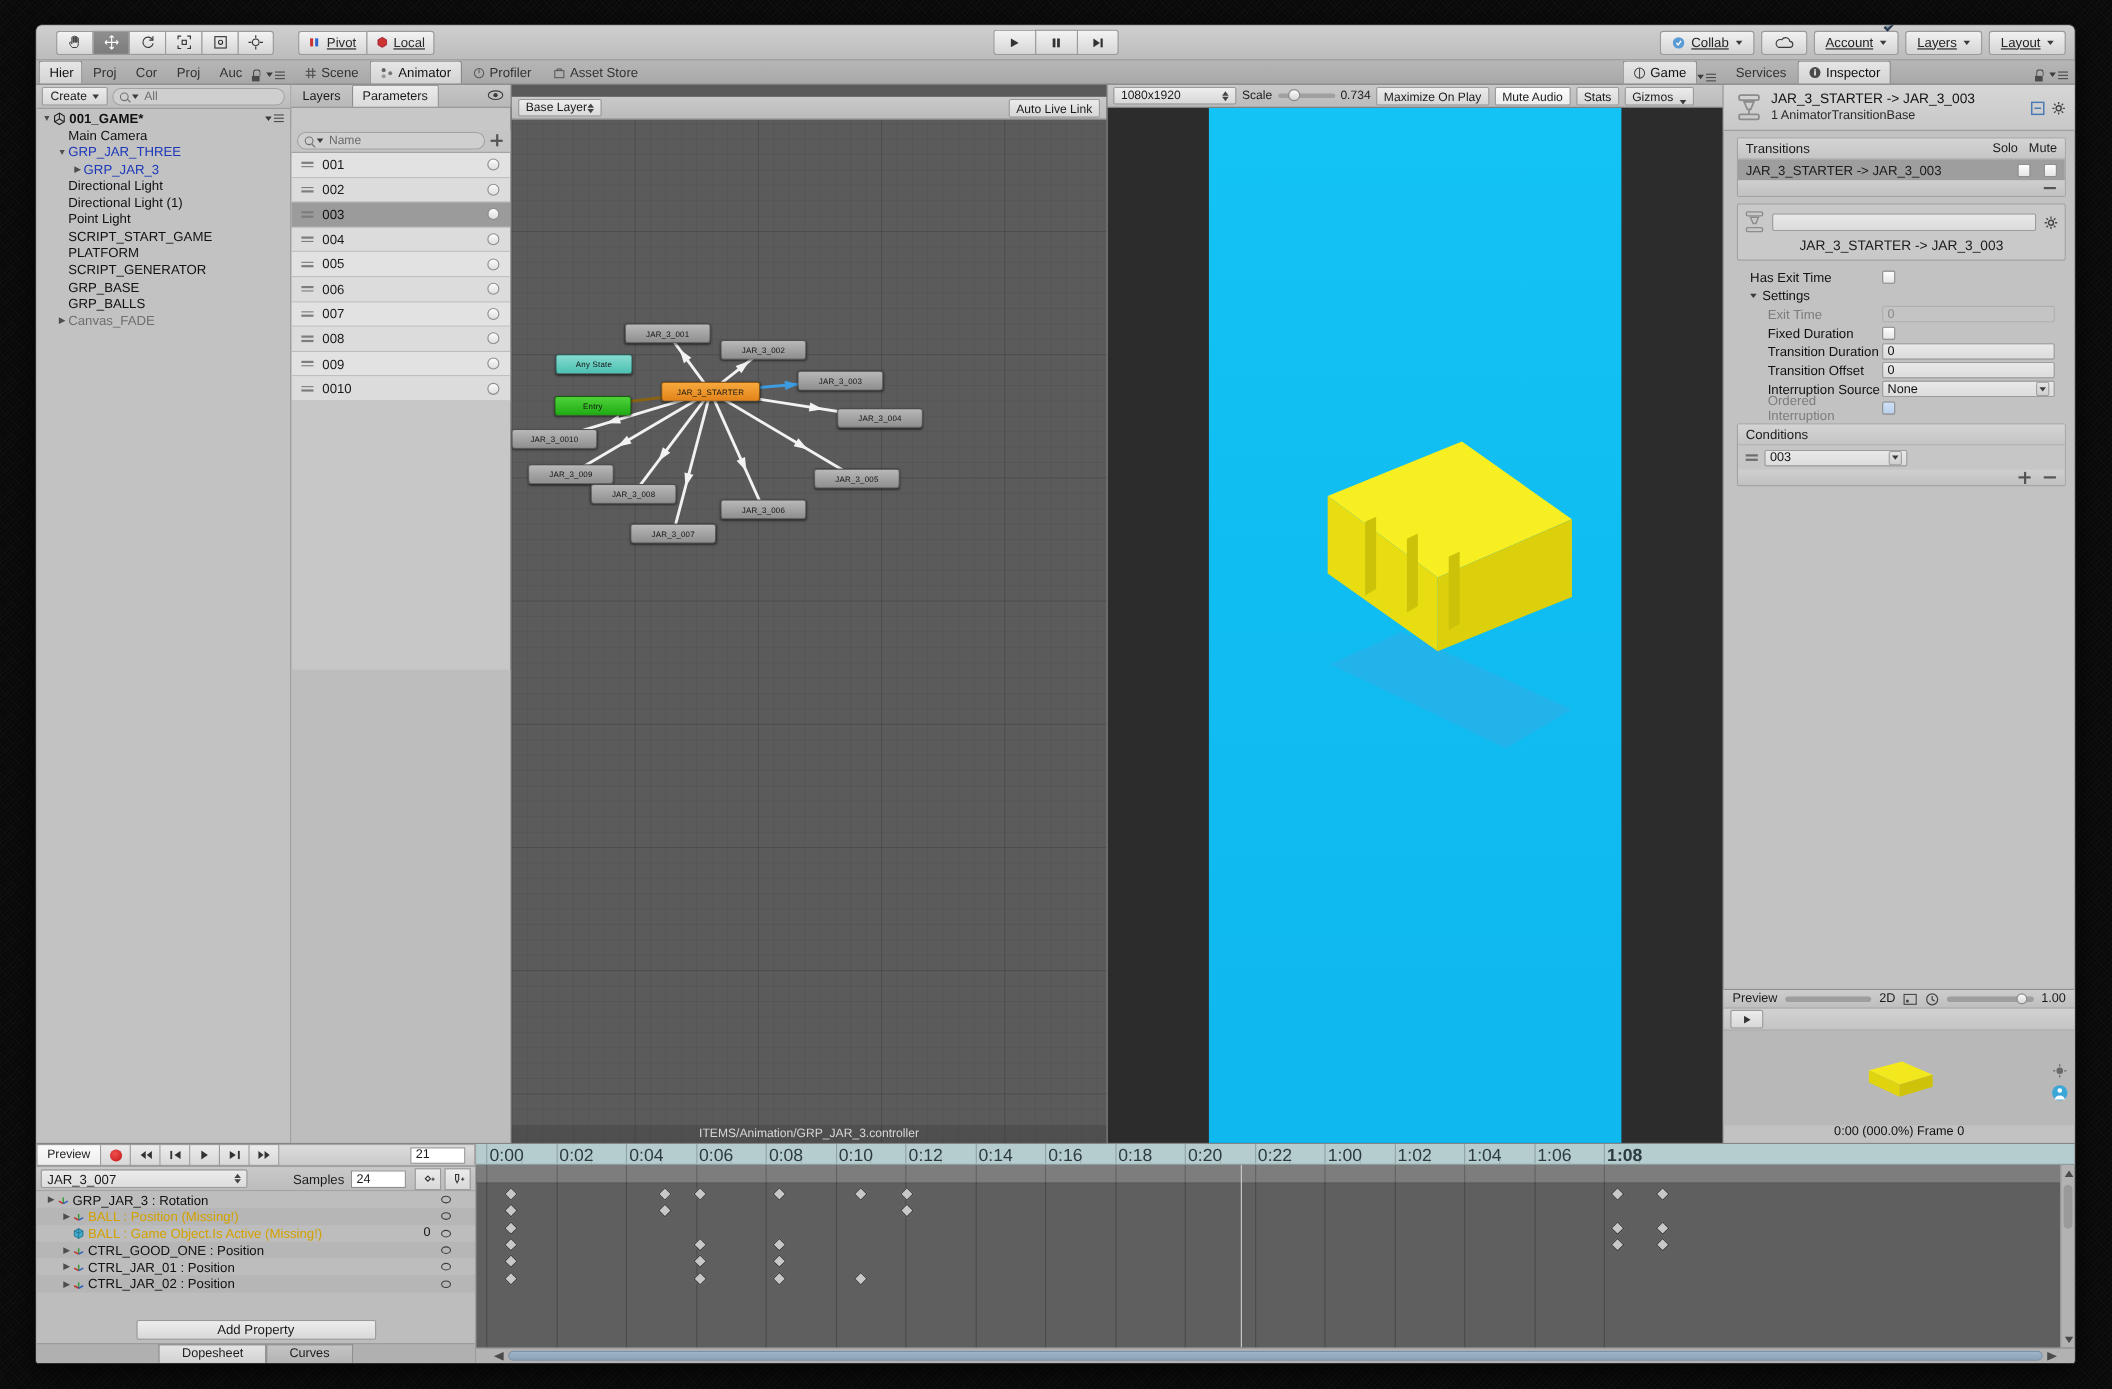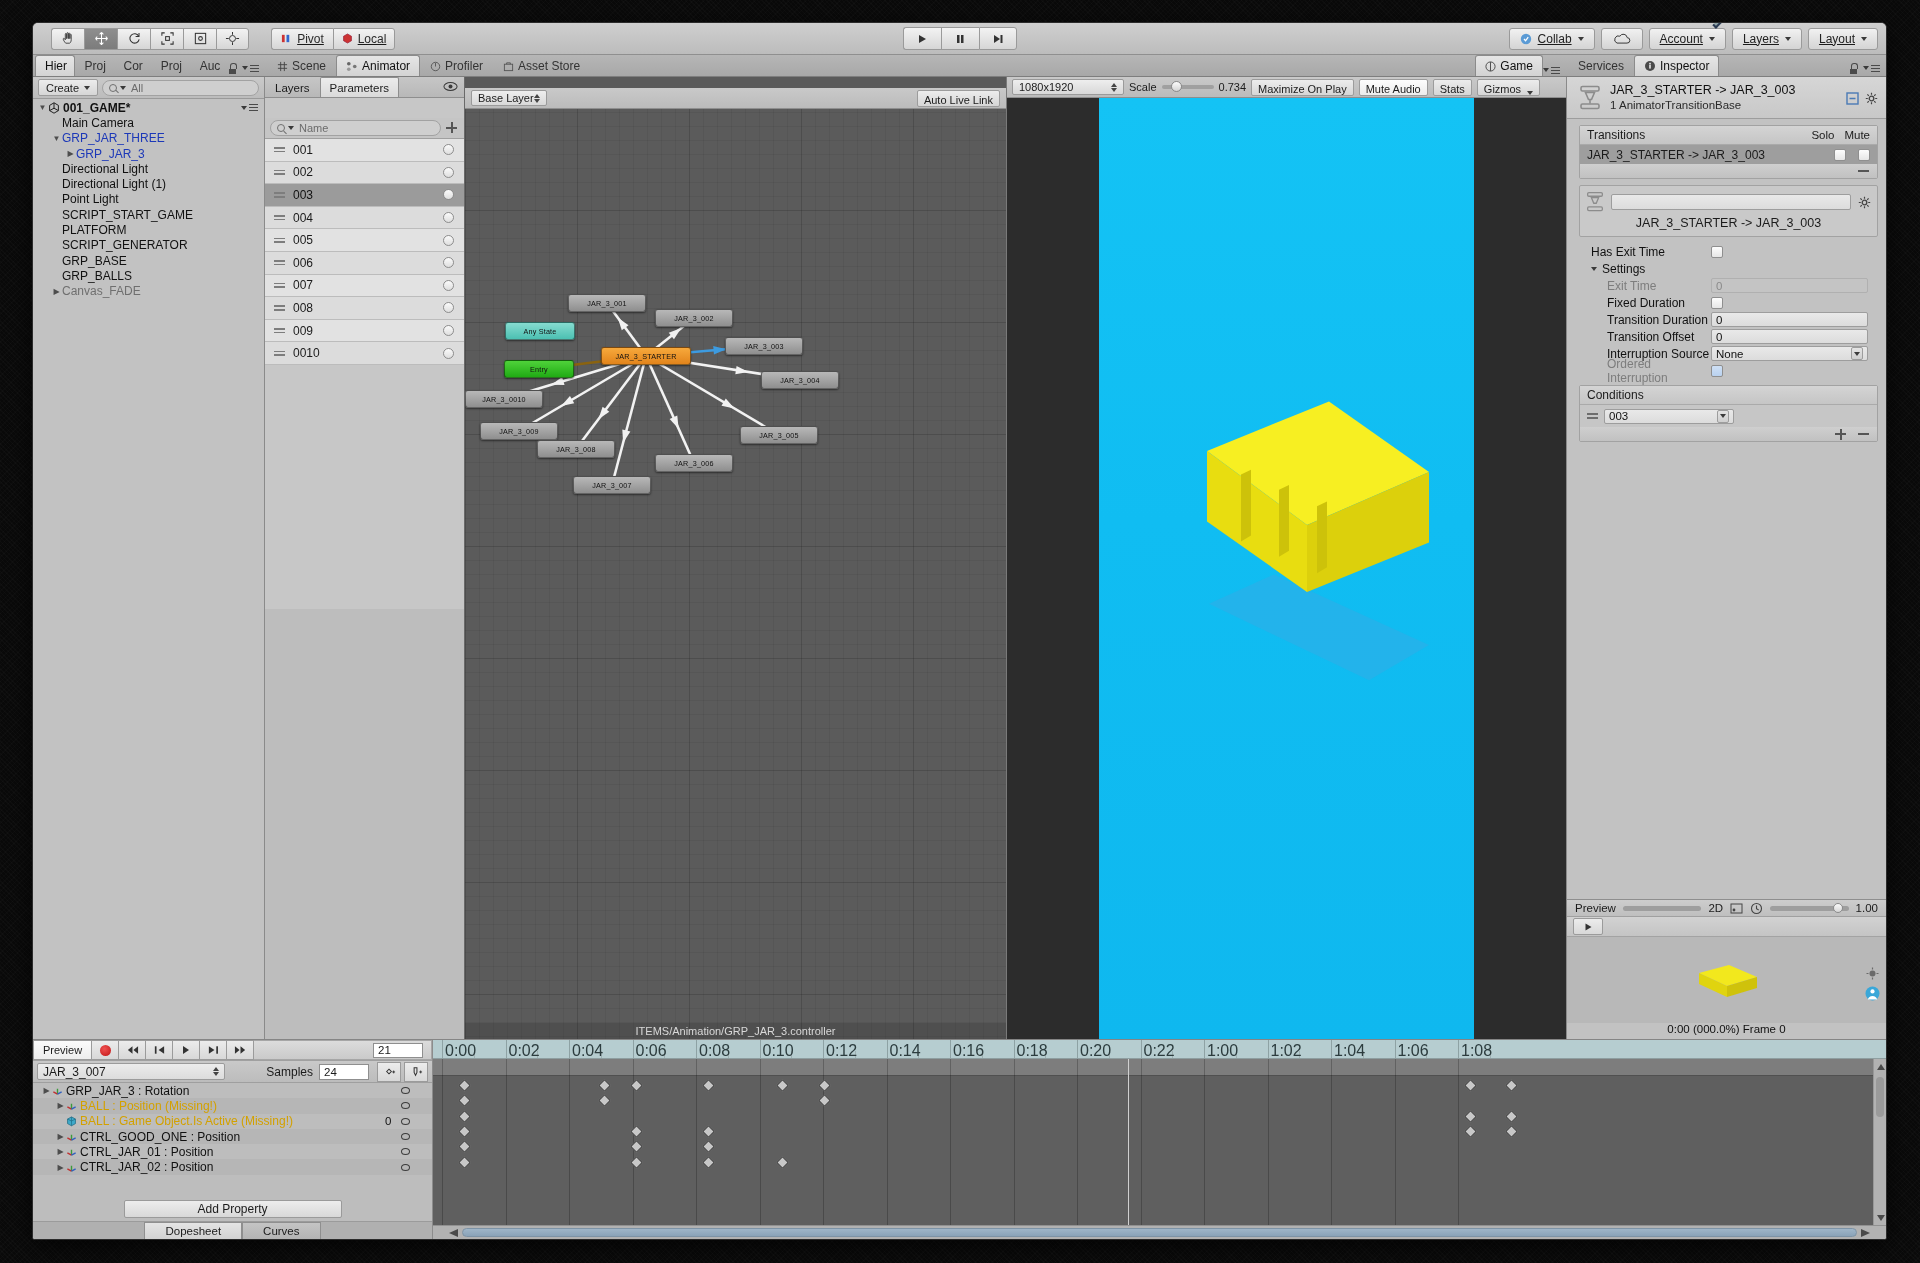--- a/index.html
+++ b/index.html
@@ -1199,21 +1199,21 @@
             <div class="tick minor" style="left: 866.25px;"></div>
             <div class="tlabel" style="left: 834.5px;">1:02</div>
             <div class="tick" style="left: 898px;"></div>
             <div class="tick minor" style="left: 929.75px;"></div>
             <div class="tlabel" style="left: 898px;">1:04</div>
             <div class="tick" style="left: 961.5px;"></div>
             <div class="tick minor" style="left: 993.25px;"></div>
             <div class="tlabel" style="left: 961.5px;">1:06</div>
             <div class="tick" style="left: 1025px;"></div>
             <div class="tick minor" style="left: 1056.75px;"></div>
-            <div class="tlabel" style="left: 1025px;">1:08</div>
+            <div class="tlabel" style="left: 1025px; font-weight: bold;">1:08</div>
           </div>
         <div id="dope">
           <div id="dope-head"></div>
         <div class="gridline" style="left: 9px;"></div>
             <div class="gridline" style="left: 72.5px;"></div>
             <div class="gridline" style="left: 136px;"></div>
             <div class="gridline" style="left: 199.5px;"></div>
             <div class="gridline" style="left: 263px;"></div>
             <div class="gridline" style="left: 326.5px;"></div>
             <div class="gridline" style="left: 390px;"></div>

